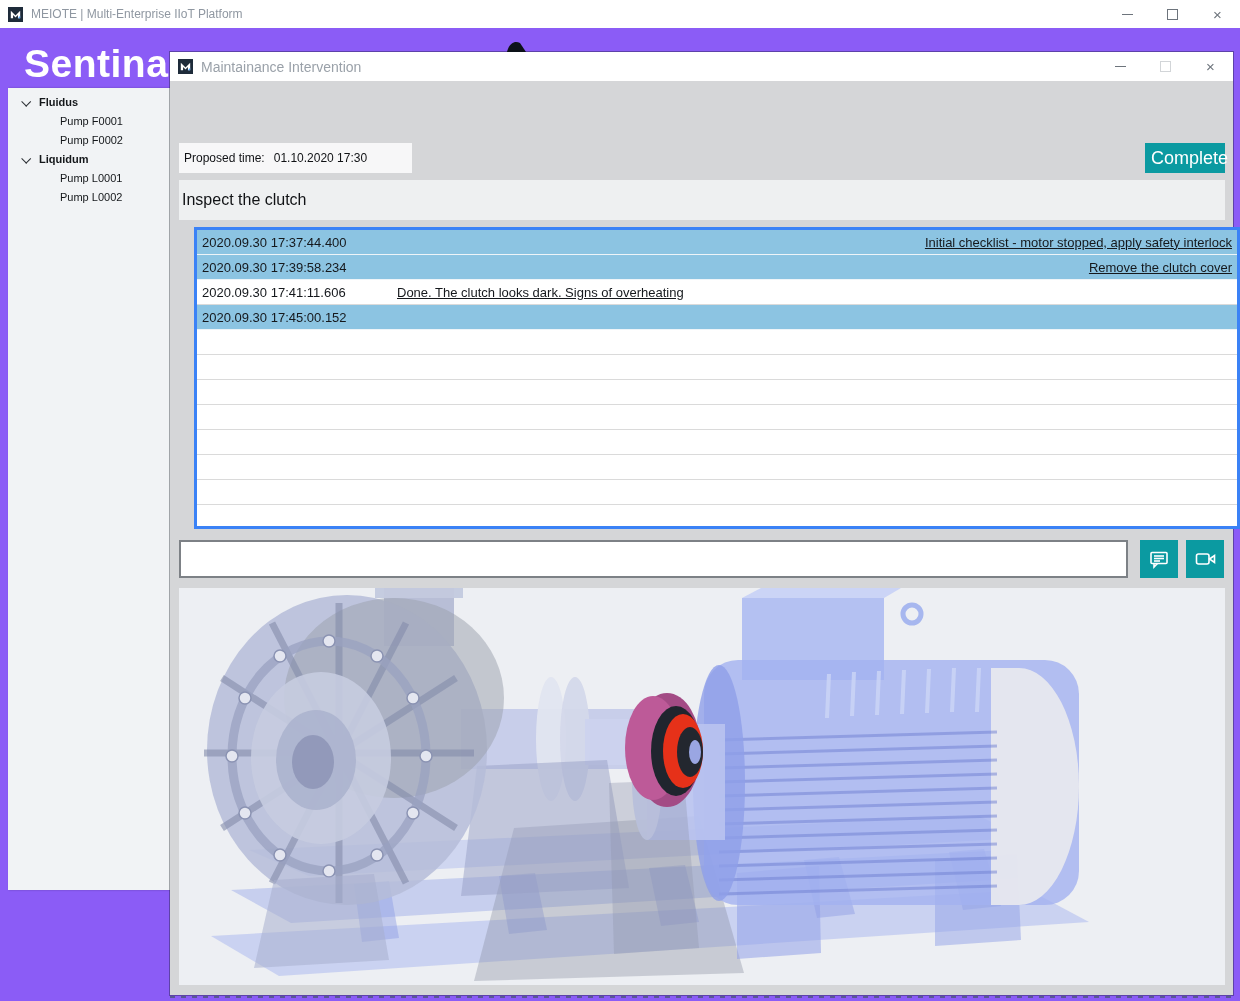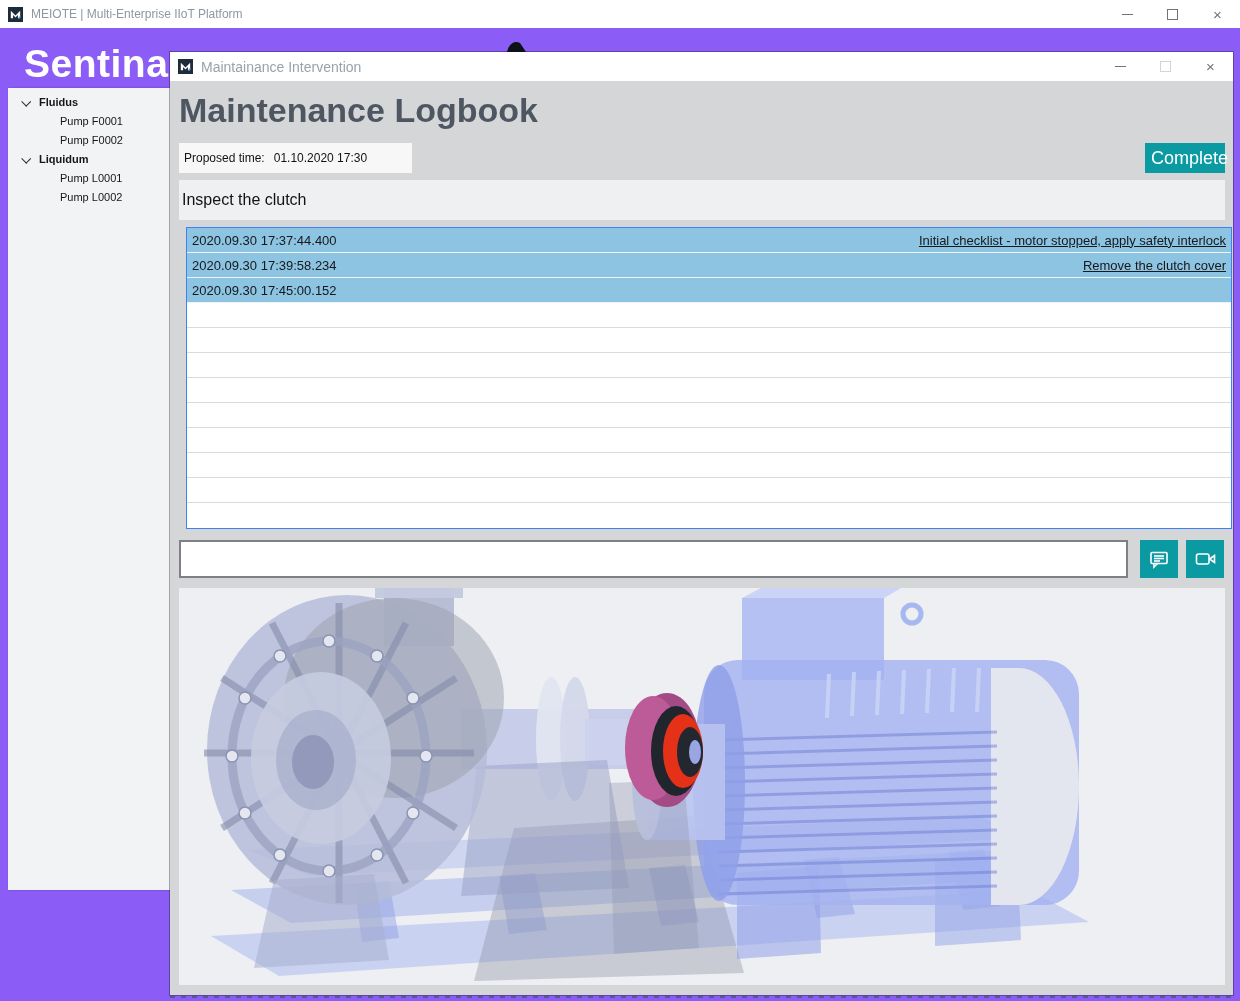--- a/index.html
+++ b/index.html
@@ -33,21 +33,21 @@
   .dlg-titlebar .dtitle{font-size:14px;color:#9aa1a9;margin-left:8px;flex:1;}
   .dlg-body{position:absolute;left:0;top:29px;width:100%;height:914px;}
 
   .logbook-title{position:absolute;left:9px;top:10px;font-size:34px;font-weight:bold;color:#4e5761;}
   .proposed{position:absolute;left:9px;top:62px;width:233px;height:30px;background:#f7f7f8;display:flex;align-items:center;font-size:12px;color:#101215;}
   .proposed .plabel{margin-left:5px;}
   .proposed .pvalue{margin-left:9px;}
   .complete-btn{position:absolute;left:975px;top:62px;width:80px;height:30px;background:#0b9aa1;border:none;color:#ffffff;font-size:18px;font-family:"Liberation Sans",sans-serif;cursor:pointer;}
   .task-band{position:absolute;left:9px;top:99px;width:1046px;height:40px;background:#eef0f1;font-size:16px;color:#101215;line-height:40px;padding-left:3px;box-sizing:border-box;}
 
-  .log-table{position:absolute;left:16px;top:146px;width:1046px;height:302px;background:#ffffff;border:1px solid #3b82f6;box-sizing:border-box;overflow:hidden;}
+  .log-table{position:absolute;left:24px;top:146px;width:1046px;height:302px;background:#ffffff;border:3px solid #3b82f6;box-sizing:border-box;overflow:hidden;}
   .log-row{height:25px;display:flex;align-items:center;font-size:13px;color:#15181c;border-bottom:1px solid #dadada;box-sizing:border-box;}
   .log-row.hl{background:#8cc4e2;border-bottom:1px solid #eef4f8;}
   .log-row .ts{width:200px;padding-left:5px;flex:0 0 auto;box-sizing:border-box;}
   .log-row .msg{flex:1;padding-right:5px;box-sizing:border-box;text-decoration:underline;}
   .log-row .msg.right{text-align:right;}
   .log-row .msg.focused{border:1px dotted #1a1a1a;height:23px;line-height:21px;}
 
   .chat-input{position:absolute;left:9px;top:459px;width:949px;height:38px;border:2px solid #7d8186;background:#ffffff;box-sizing:border-box;font-size:15px;font-family:"Liberation Sans",sans-serif;padding:0 6px;outline:none;}
   .icon-btn{position:absolute;top:459px;width:38px;height:38px;background:#0b9aa1;border:none;display:flex;align-items:center;justify-content:center;cursor:pointer;}
   .icon-btn.chat{left:970px;}
@@ -119,39 +119,42 @@
         <div class="wctrl disabled">
             <span class="maxbox"></span>
           </div>
         <div class="wctrl">
             <span>×</span>
           </div>
       </div>
     </div>
 
     <div class="dlg-body">
-      <div class="logbook-title">Maintenance Logbook</div>
 
       <div class="proposed">
         <span class="plabel">Proposed time:</span>
         <span class="pvalue">01.10.2020 17:30</span>
       </div>
 
       <button class="complete-btn">Complete</button>
 
       <div class="task-band">Inspect the clutch</div>
 
       <div class="log-table">
           <div class="log-row hl">
             <span class="ts">2020.09.30 17:37:44.400</span>
             <span class="msg right">Initial checklist - motor stopped, apply safety interlock</span>
           </div>
           <div class="log-row hl">
             <span class="ts">2020.09.30 17:39:58.234</span>
             <span class="msg right">Remove the clutch cover</span>
+          </div>
+          <div class="log-row">
+            <span class="ts">2020.09.30 17:41:11.606</span>
+            <span class="msg">Done. The clutch looks dark. Signs of overheating</span>
           </div>
           <div class="log-row hl">
             <span class="ts">2020.09.30 17:45:00.152</span>
           </div>
           <div class="log-row"></div>
           <div class="log-row"></div>
           <div class="log-row"></div>
           <div class="log-row"></div>
           <div class="log-row"></div>
           <div class="log-row"></div>

